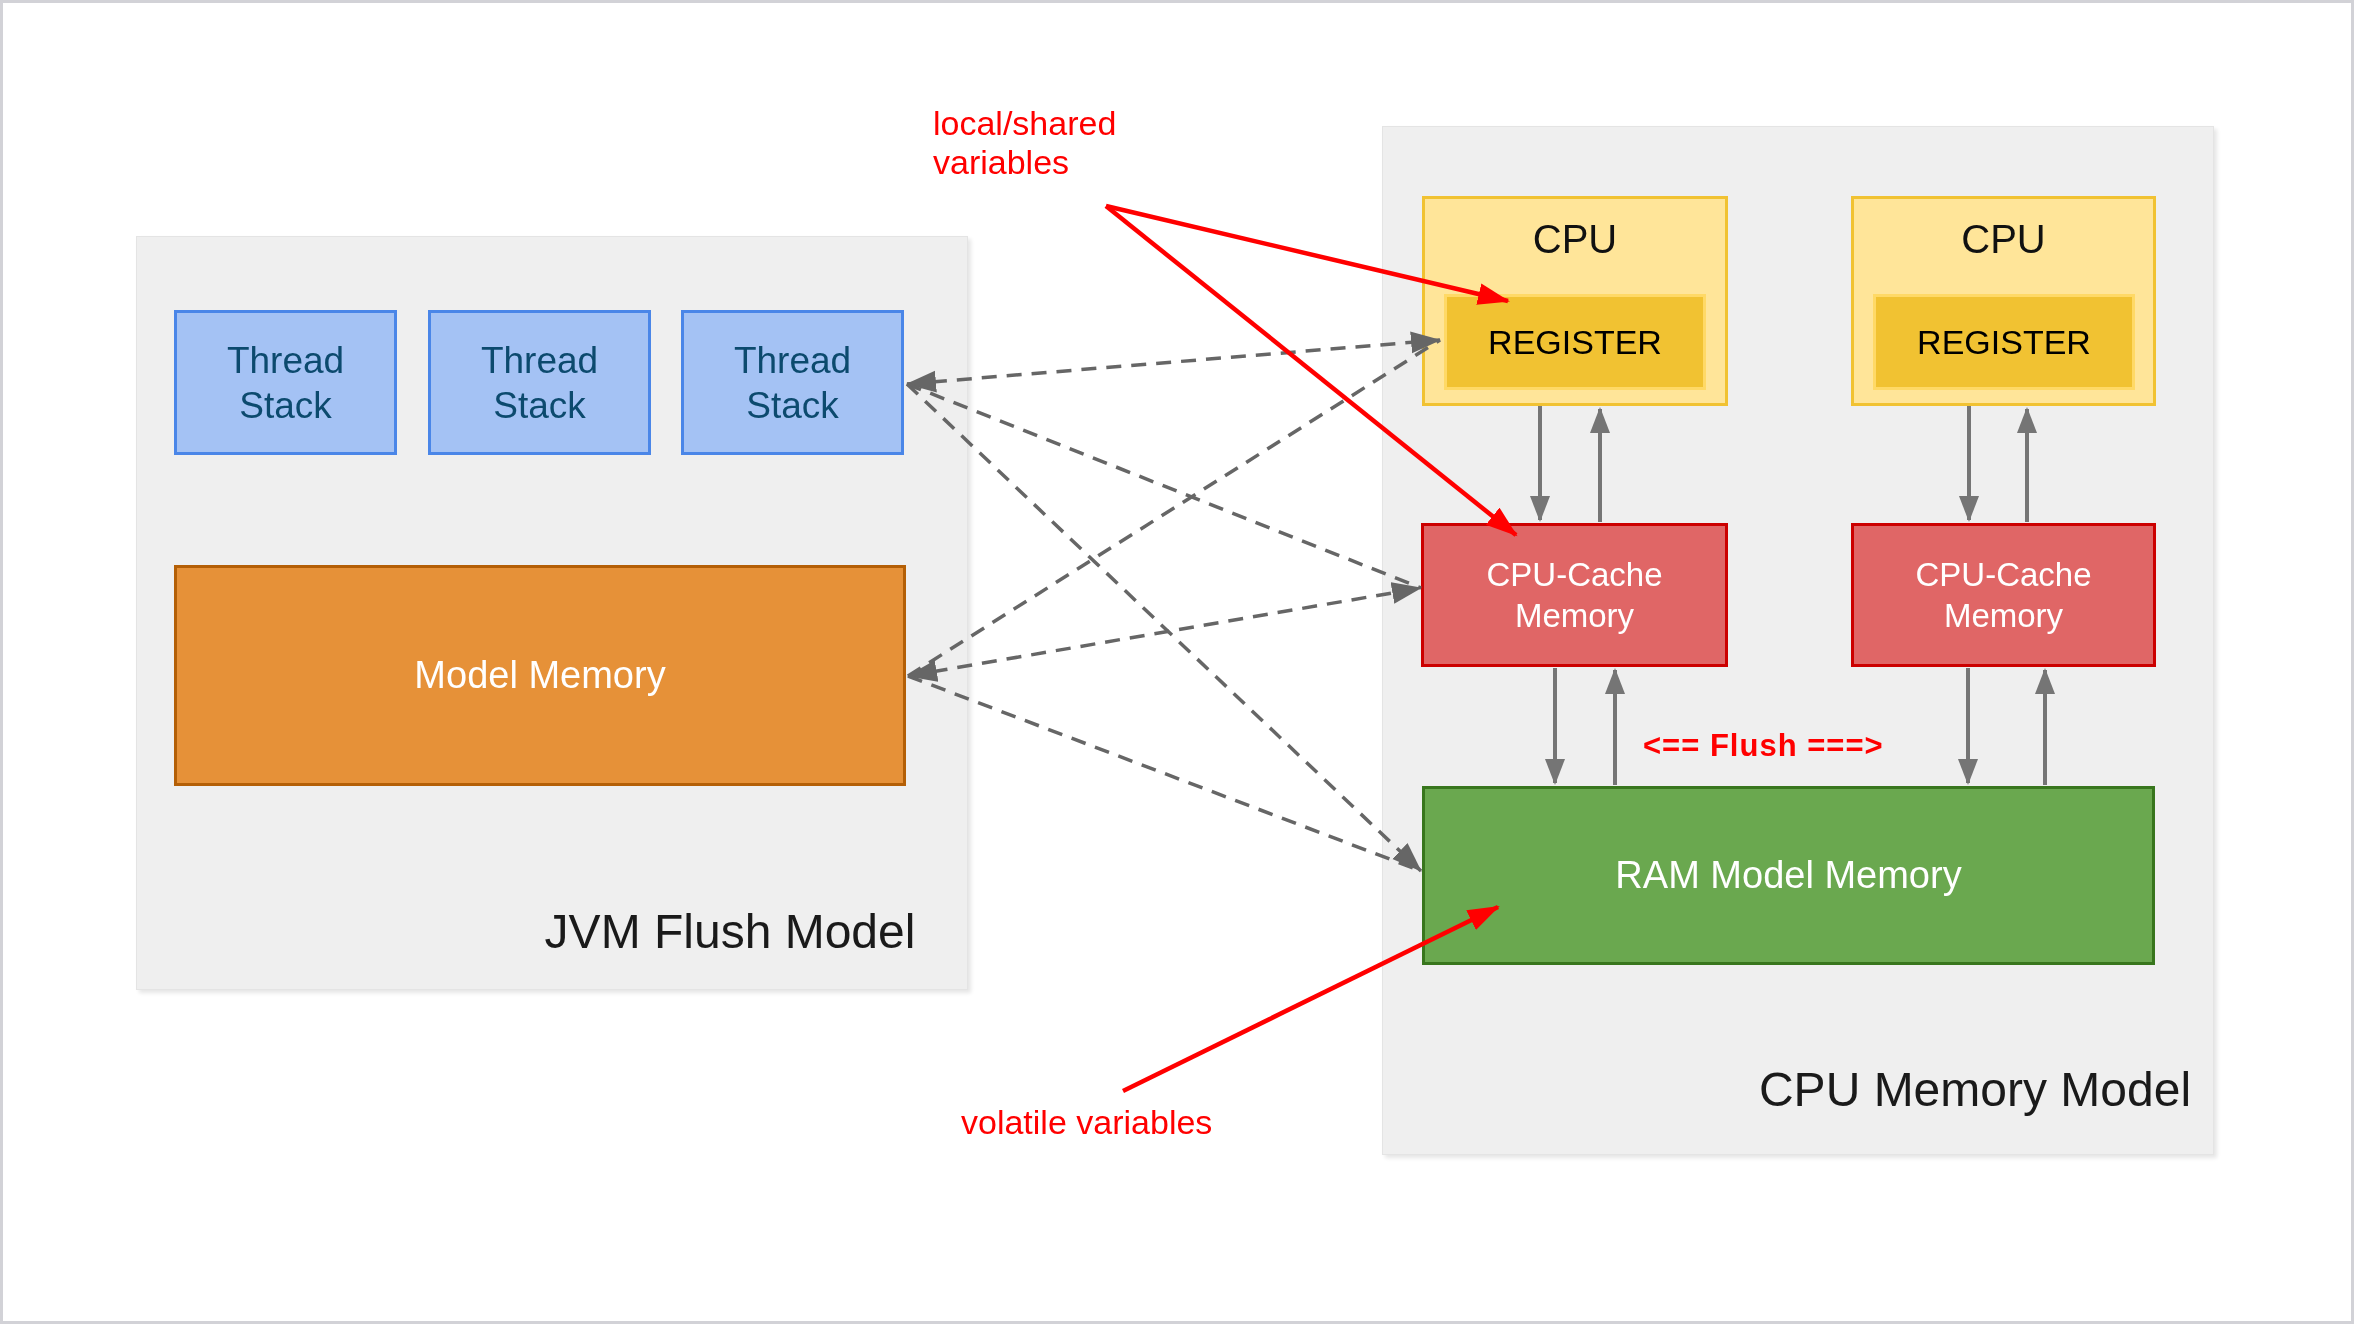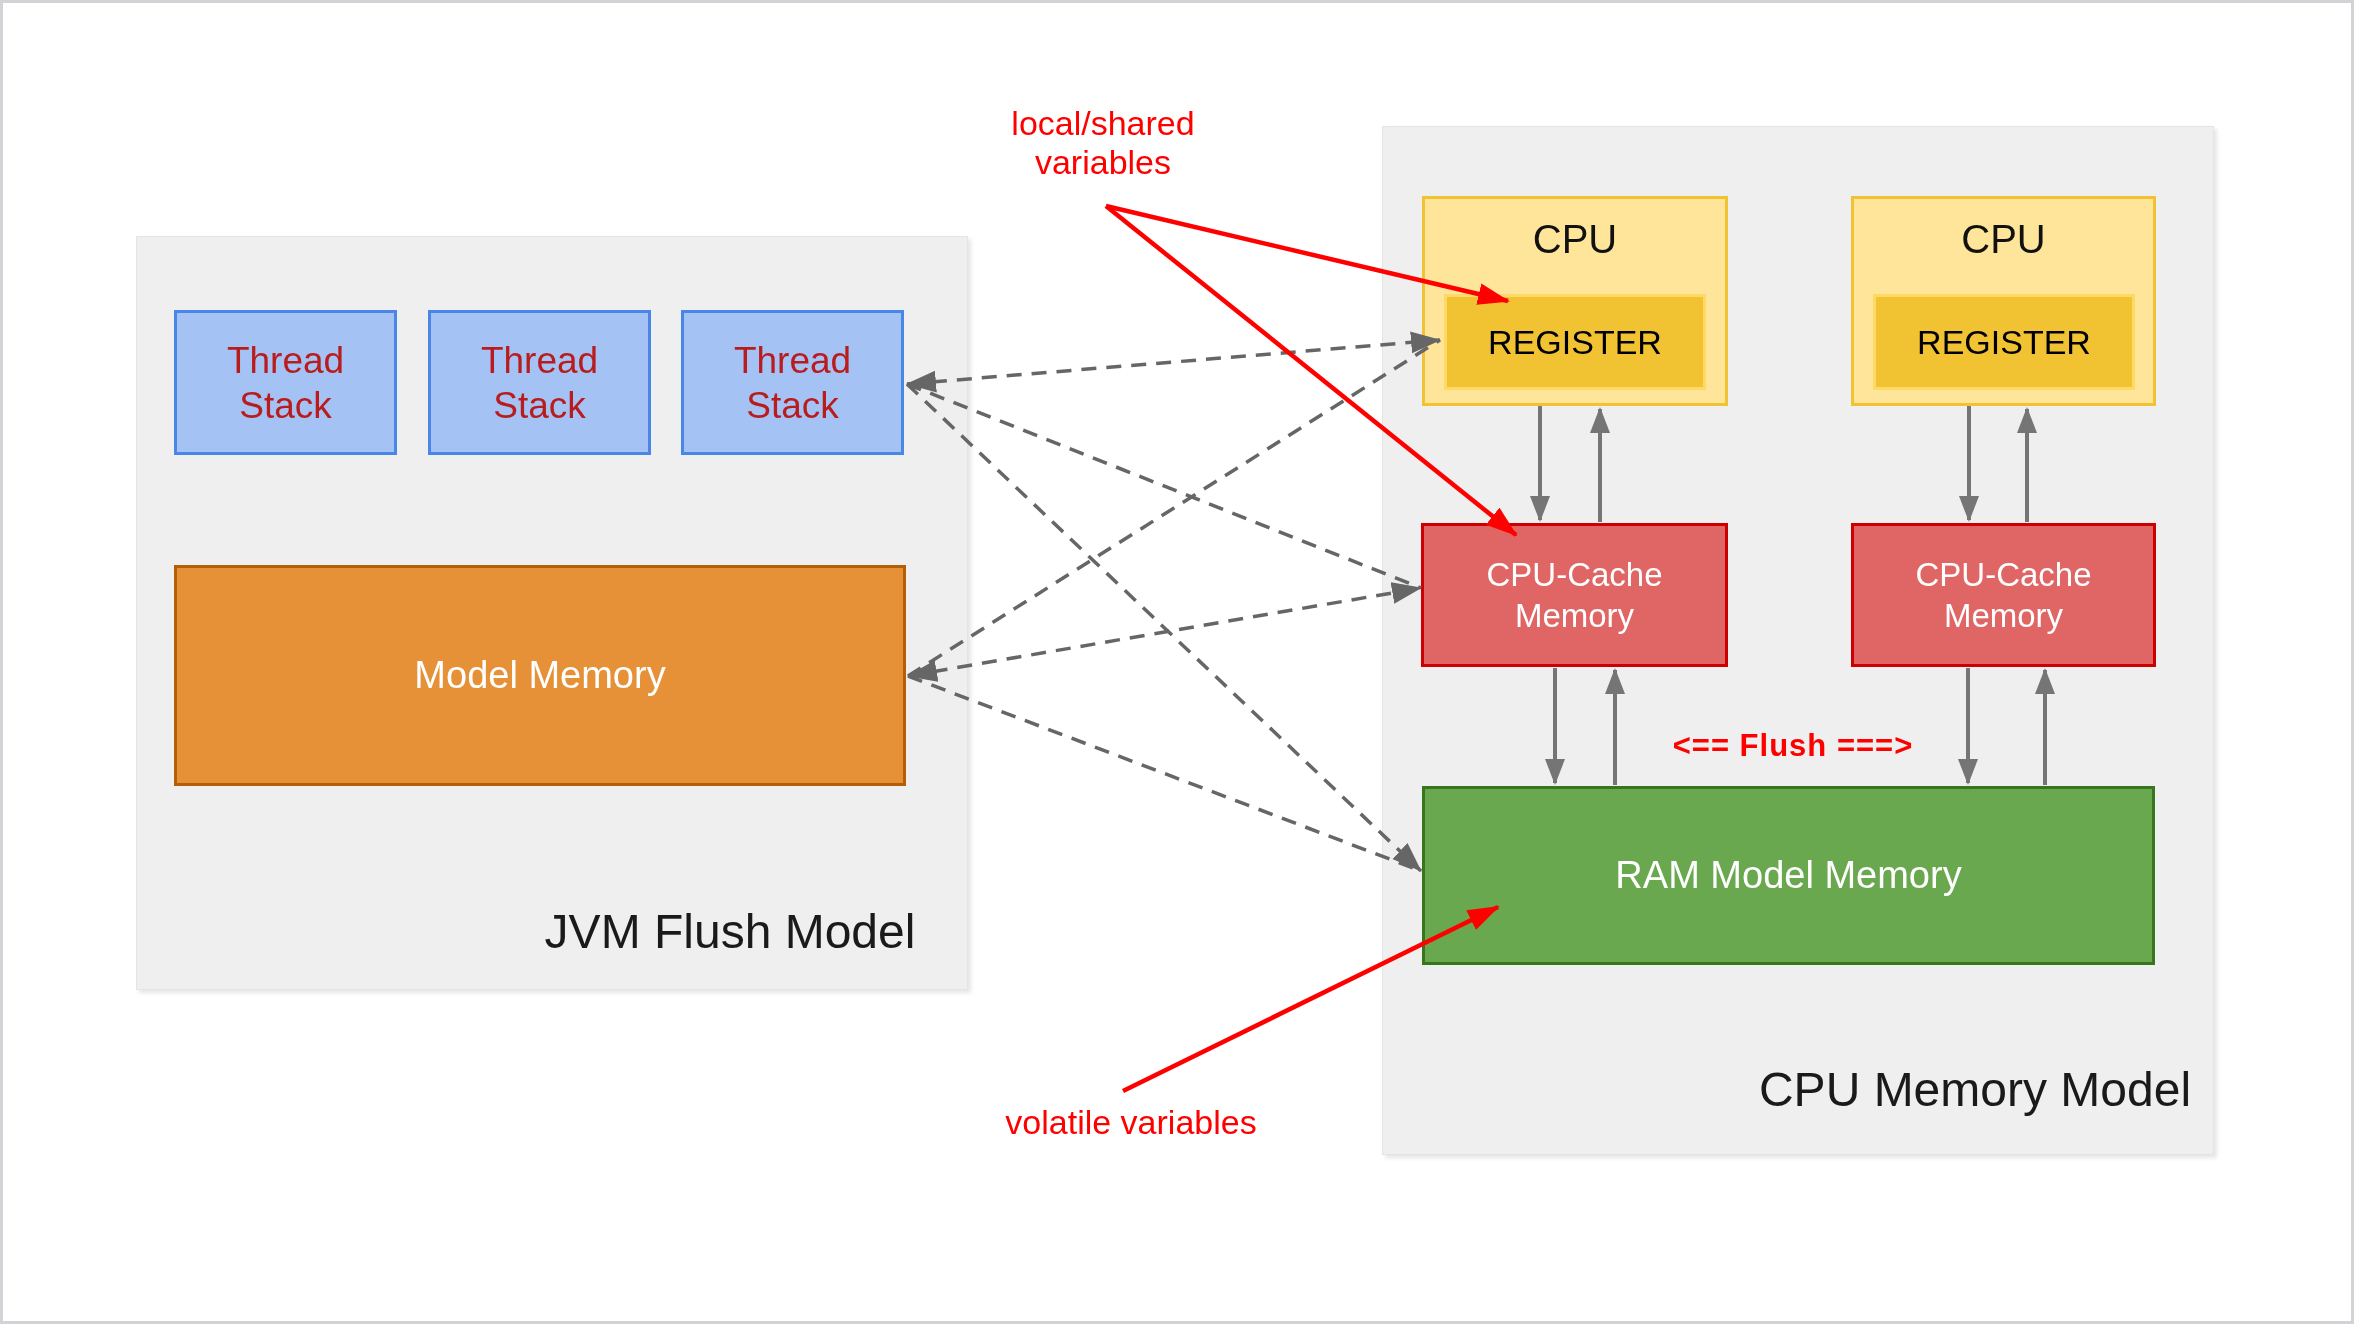--- a/index.html
+++ b/index.html
@@ -40,21 +40,21 @@
     align-items: center;
     justify-content: center;
     text-align: center;
     white-space: pre-line;
   }
 
   .thread-stack {
     top: 307px; width: 223px; height: 145px;
     background: var(--thread-fill, #a4c2f4);
     border: 3px solid var(--thread-border, #4a86e8);
-    font-size: 37px; line-height: 45px; color: #b91c1c;
+    font-size: 37px; line-height: 45px; color: #0c4a6e;
   }
   .ts1 { left: 171px; } .ts2 { left: 425px; } .ts3 { left: 678px; }
 
   .heap {
     left: 171px; top: 562px; width: 732px; height: 221px;
     background: var(--heap-fill, #e69138);
     border: 3px solid var(--heap-border, #b45f06);
     font-size: 38px; color: #ffffff;
   }
 
@@ -91,21 +91,20 @@
   .ram {
     left: 1419px; top: 783px; width: 733px; height: 179px;
     background: var(--ram-fill, #6aa84f);
     border: 3px solid var(--ram-border, #38761d);
     font-size: 38px; color: #ffffff;
   }
 
   .annotation {
     position: absolute;
     color: var(--annotation-red, #ff0000);
-    text-align: center;
     white-space: pre-line;
   }
   .local-shared { left: 930px; top: 101px; width: 340px; font-size: 34px; line-height: 39px; }
   .volatile     { left: 958px; top: 1100px; width: 340px; font-size: 34px; }
   .flush        { left: 1640px; top: 725px; width: 300px; font-size: 31px; font-weight: bold; letter-spacing: 1px; }
 
   .connections {
     position: absolute;
     left: 0; top: 0; width: 2354px; height: 1324px;
     pointer-events: none;

